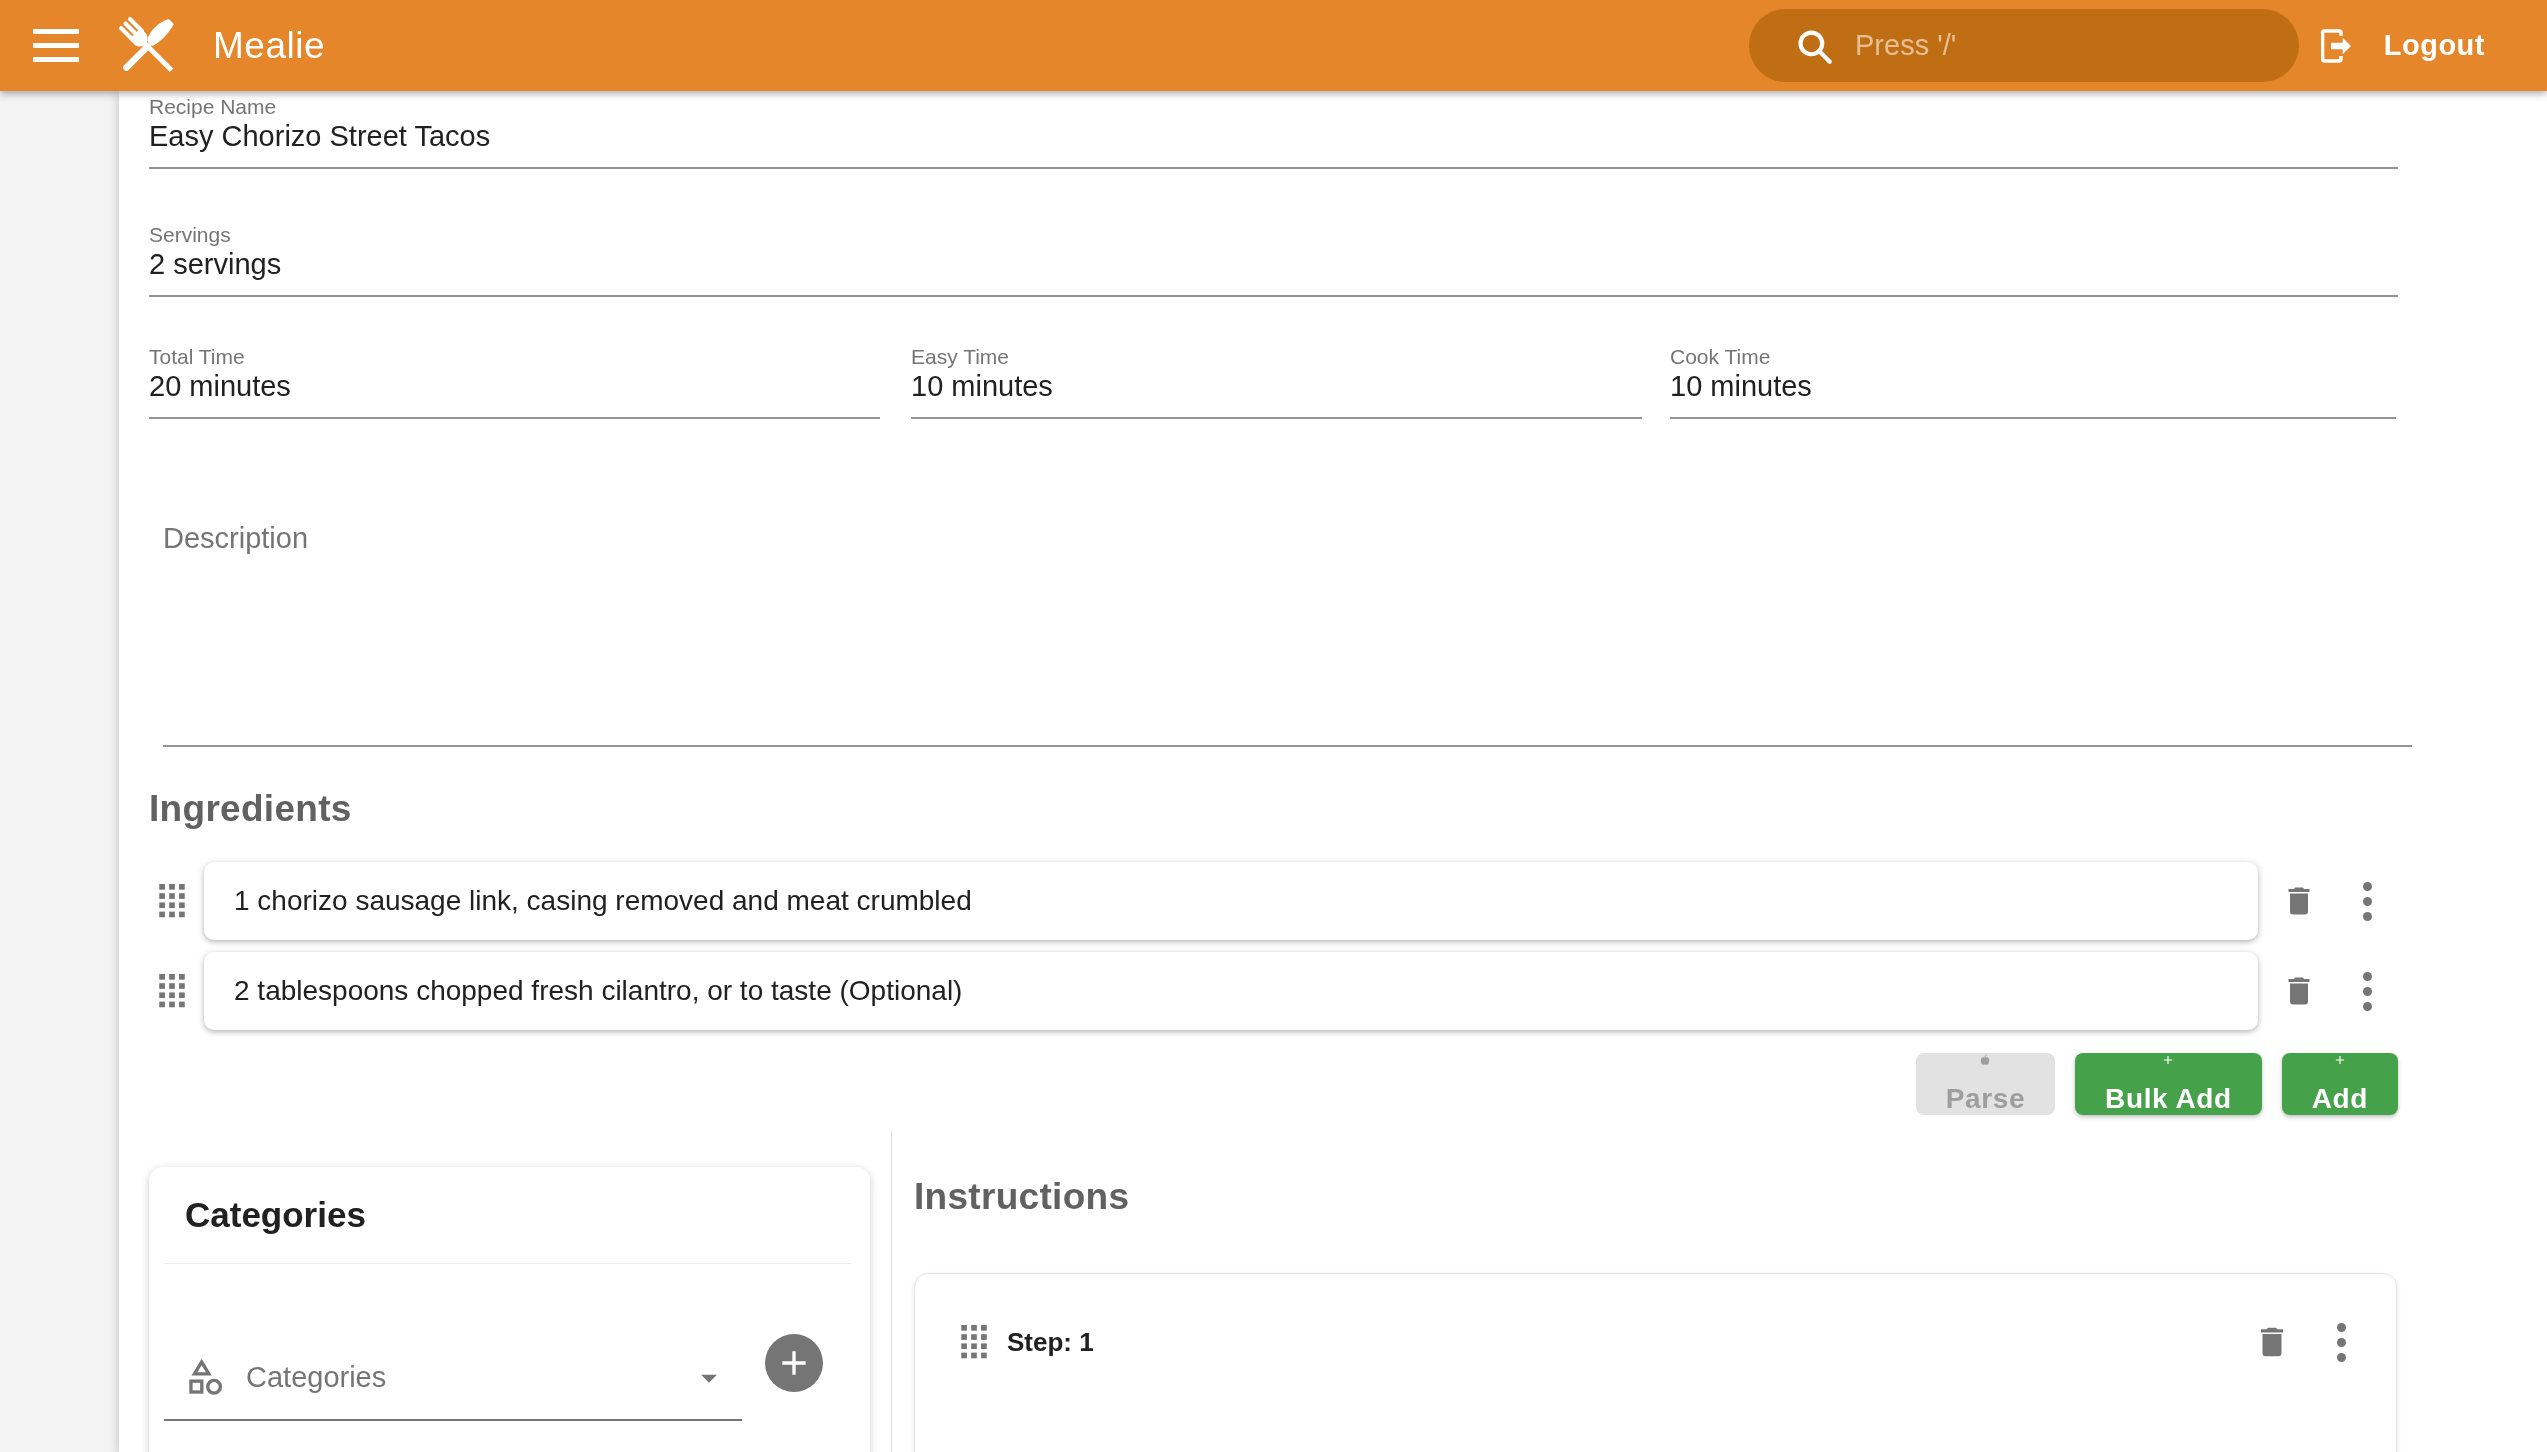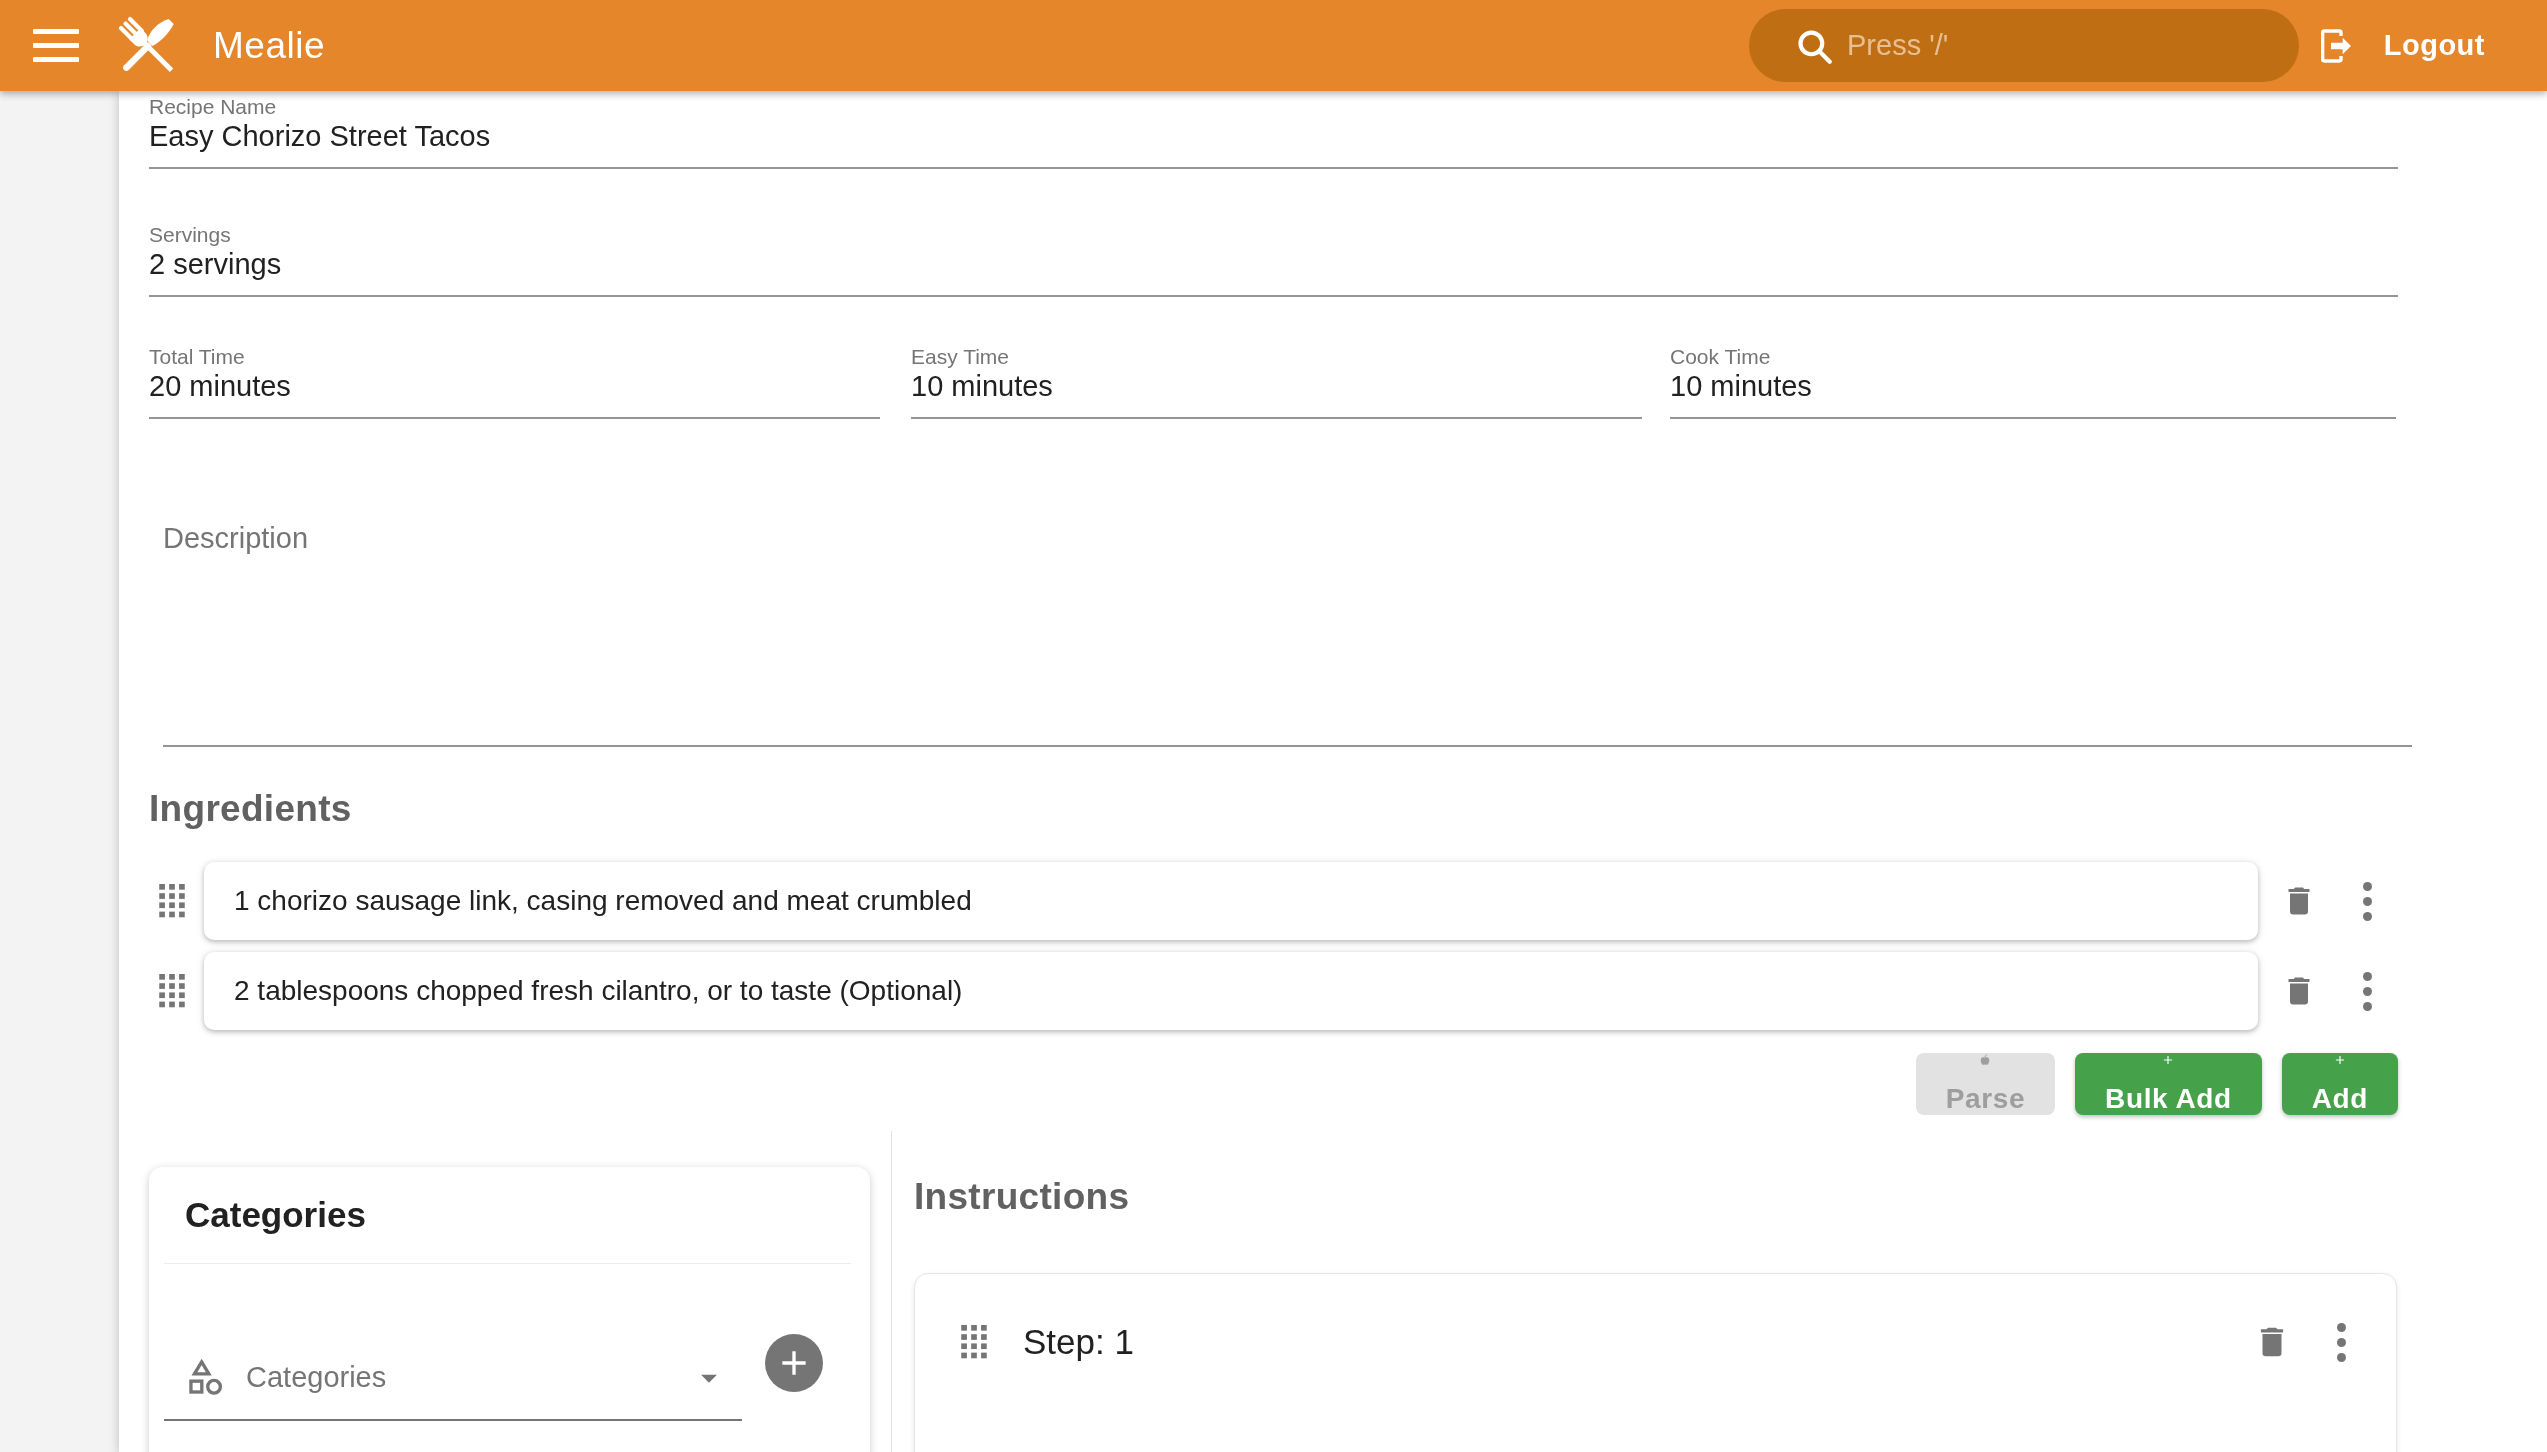--- a/index.html
+++ b/index.html
@@ -39,21 +39,21 @@
   }
   .hamburger span{display:block;width:46px;height:5px;background:#fff;border-radius:1px;}
   .logo{position:absolute;left:109px;top:7px;width:78px;height:78px;}
   .app-title{
     position:absolute;left:213px;top:0;height:91px;display:flex;align-items:center;
     color:#fff;font-size:37px;font-weight:500;letter-spacing:0.5px;
   }
   .searchbox{
     position:absolute;left:1749px;top:9px;width:550px;height:73px;
     background:var(--search-pill);border-radius:40px;
-    display:flex;align-items:center;padding:0 28px 0 44px;gap:12px;
+    display:flex;align-items:center;padding:0 28px 0 44px;gap:20px;
   }
   .searchbox svg{flex:0 0 auto;}
   .searchbox input{
     flex:1;background:transparent;border:none;outline:none;
     font-family:"Liberation Sans", sans-serif;
     font-size:29px;color:#fff;
   }
   .searchbox input::placeholder{color:rgba(255,240,224,0.62);opacity:1;}
   .logout{
     position:absolute;right:62px;top:0;height:91px;
@@ -143,21 +143,21 @@
   .instructions-title{left:795px;top:1085px;}
   .step-card{
     position:absolute;left:795px;top:1182px;width:1483px;height:398px;
     background:#fff;border:1px solid #E6E6E6;border-radius:14px;
     box-shadow:0 2px 5px rgba(0,0,0,0.10);
   }
   .step-head{
     position:absolute;left:0;top:38px;width:100%;height:60px;
     display:flex;align-items:center;padding:0 50px 0 46px;
   }
-  .step-title{margin-left:36px;font-size:35px;font-weight:normal;color:var(--text-dark);flex:1;}
+  .step-title{margin-left:20px;font-size:26px;font-weight:bold;color:var(--text-dark);flex:1;}
   .step-head .trash{margin-right:46px;}
 </style>
 </head>
 <body>
 
 <div id="screen">
 
   <header class="appbar">
     <button class="hamburger" aria-label="menu">
       <span></span>

